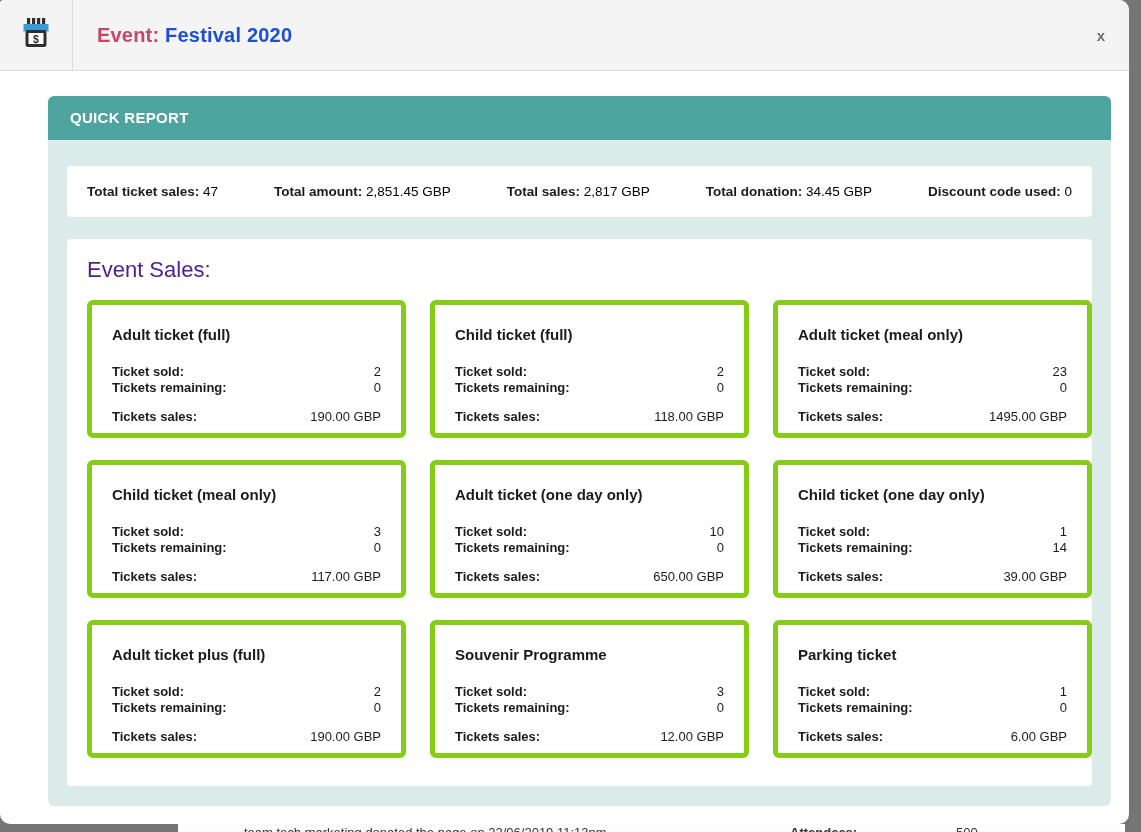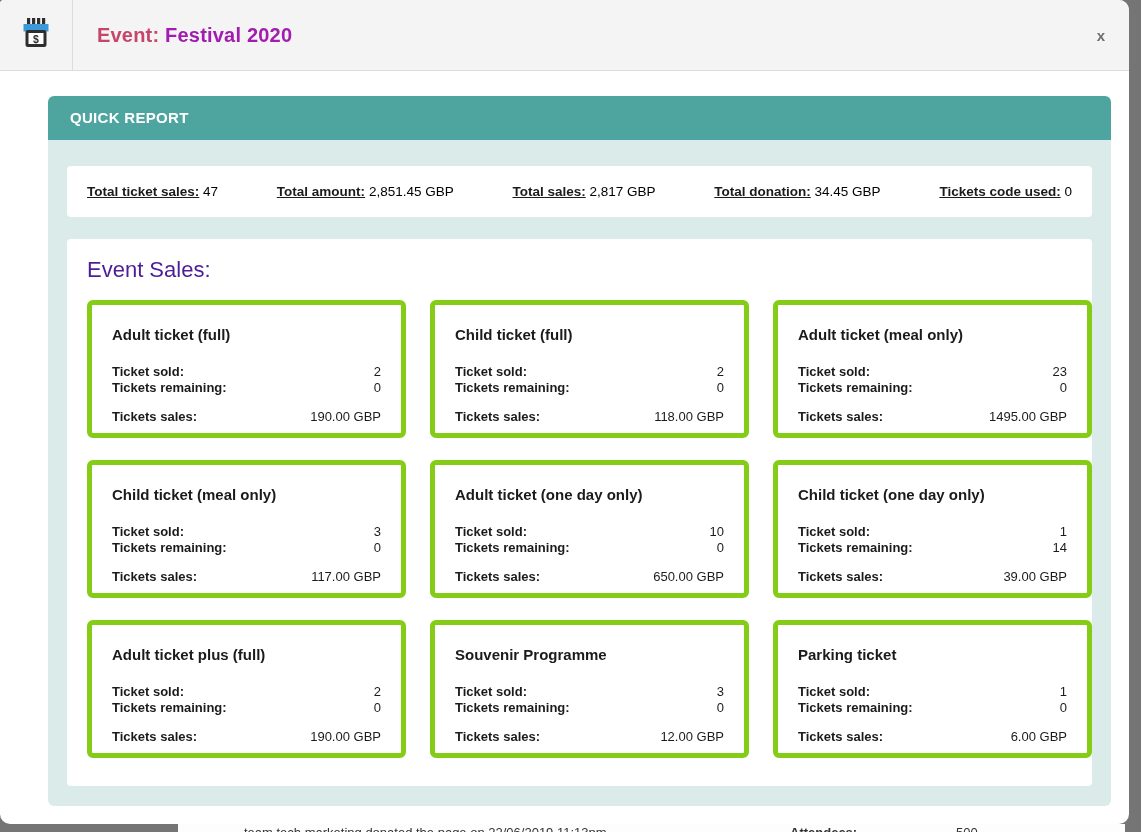--- a/index.html
+++ b/index.html
@@ -28,21 +28,21 @@
     border-bottom:1px solid #dcdcdc;
     display:flex; align-items:center;
   }
   .icon-cell {
     width:73px; height:100%;
     border-right:1px solid #dcdcdc;
     display:flex; align-items:center; justify-content:center;
   }
   .modal-title { margin-left:24px; font-size:20px; font-weight:bold; letter-spacing:.2px; }
   .title-prefix { color:#c7456b;text-align:center; }
-  .title-value  { color:#a21caf; }
+  .title-value  { color:#1d4ed8; }
   .close-btn {
     position:absolute; right:24px; top:50%;
     transform:translateY(-50%);
     color:#6e6e6e; font-size:15px; font-weight:bold;
     cursor:pointer; line-height:1;
   }
 
   
   .report {
     position:absolute; left:28px; top:96px;
@@ -65,21 +65,21 @@
 
   .summary-bar {
     background:#ffffff;
     border-radius:4px;
     height:51px;
     display:flex; align-items:center; justify-content:space-between;
     padding:0 20px;
     font-size:13.5px;
     margin-bottom:22px;
   }
-  .stat b { font-weight:bold;text-decoration:underline; }
+  .stat b { font-weight:bold; }
   .stat .val { font-weight:normal; color:#000000; }
 
   .sales-panel {
     background:#ffffff;
     border-radius:4px;
     height:547px;
     padding:12px 20px 20px 20px;
   }
   .sales-heading {
     color:#4c1d95;
@@ -165,21 +165,21 @@
         </span>
         <span class="stat">
           <b>Total sales:</b>
           <span class="val">2,817 GBP</span>
         </span>
         <span class="stat">
           <b>Total donation:</b>
           <span class="val">34.45 GBP</span>
         </span>
         <span class="stat">
-          <b>Tickets code used:</b>
+          <b>Discount code used:</b>
           <span class="val">0</span>
         </span>
       </div>
 
       <div class="sales-panel">
         <div class="sales-heading">Event Sales:</div>
 
         <div class="cards-grid">
 
           <div class="ticket-card">

